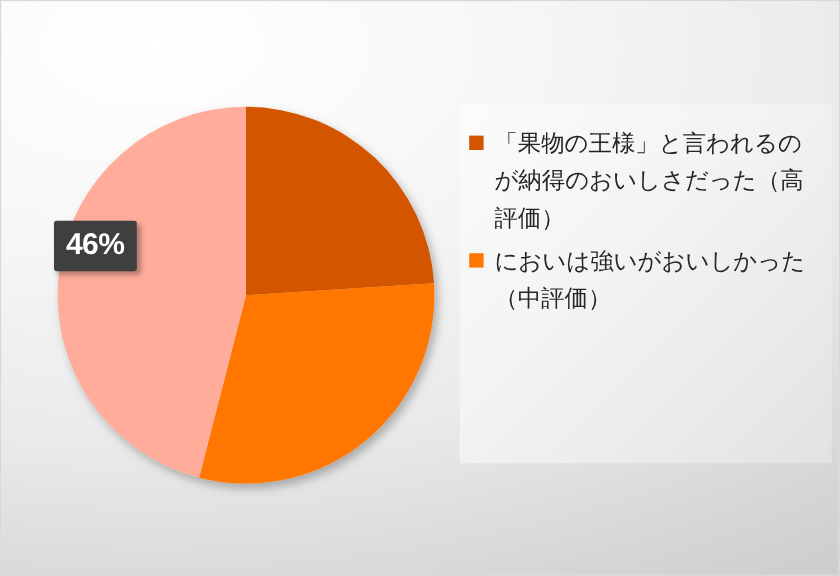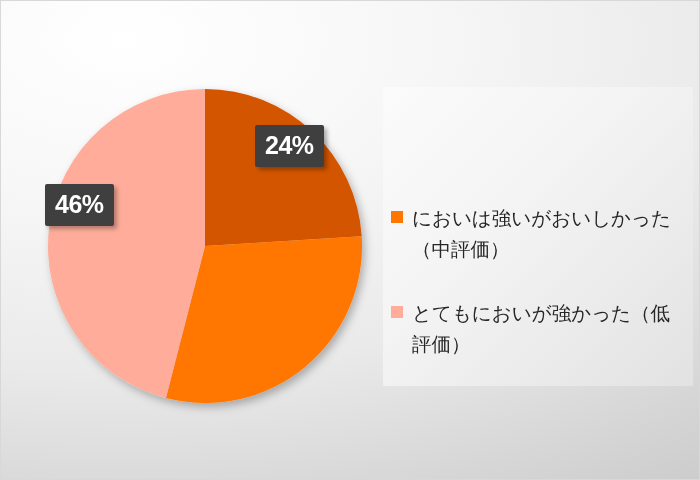--- a/index.html
+++ b/index.html
@@ -103,30 +103,29 @@
         </filter>
       </defs>
       <g id="pie-slices" filter="url(#pie-shadow)">
           <path d="M 158 158 L 158.00 1.00 A 157 157 0 0 1 314.69 148.14 Z" fill="#d45500"></path>
           <path d="M 158 158 L 314.69 148.14 A 157 157 0 0 1 118.96 310.07 Z" fill="#ff7700"></path>
           <path d="M 158 158 L 118.96 310.07 A 157 157 0 0 1 158.00 1.00 Z" fill="#ffad9a"></path>
         </g>
     </svg>
   </div>
 
-  <div class="data-label" id="label-0">24%</div>
   <div class="data-label" id="label-2">46%</div>
 
   <div id="legend-panel">
 
+    <div class="legend-item" id="legend-item-0">
+      <span class="legend-swatch" style="background: rgb(212, 85, 0);"></span>
+      <span class="legend-label">「果物の王様」と言われるのが納得のおいしさだった（高評価）</span>
+    </div>
 
     <div class="legend-item" id="legend-item-1">
       <span class="legend-swatch" style="background: rgb(255, 119, 0);"></span>
       <span class="legend-label">においは強いがおいしかった（中評価）</span>
     </div>
 
-    <div class="legend-item" id="legend-item-2">
-      <span class="legend-swatch" style="background: rgb(255, 173, 154);"></span>
-      <span class="legend-label">とてもにおいが強かった（低評価）</span>
-    </div>
 
   </div>
 </div>
 
 </body></html>

